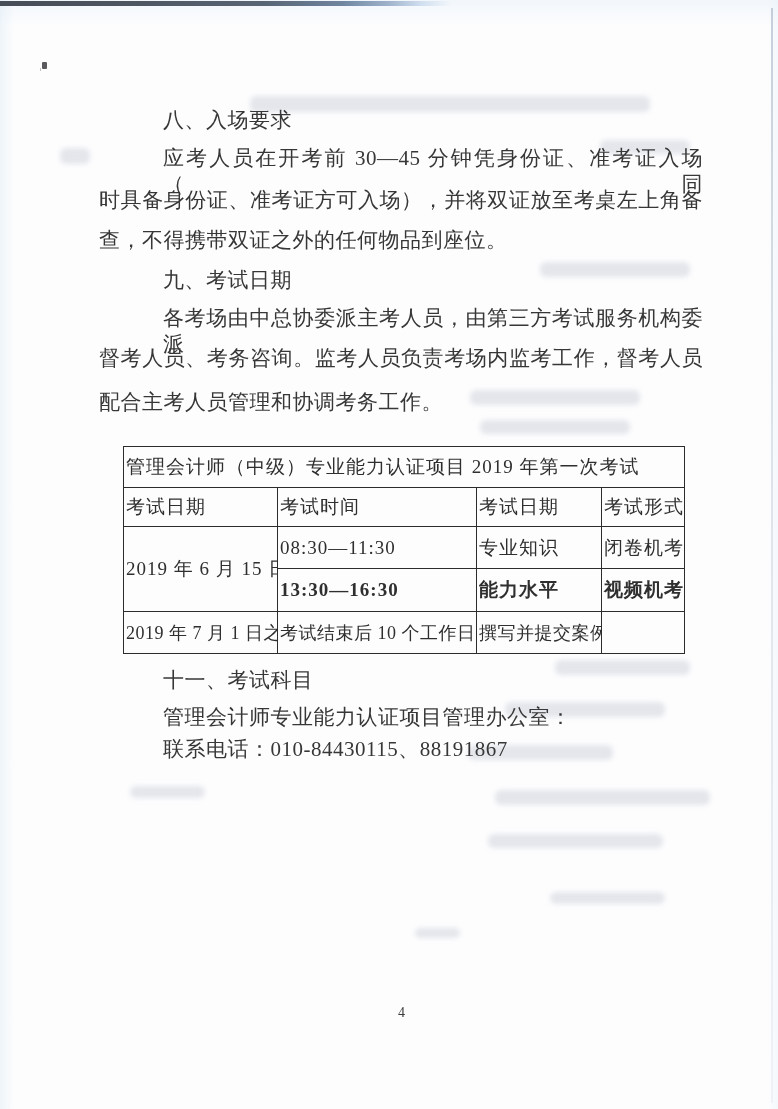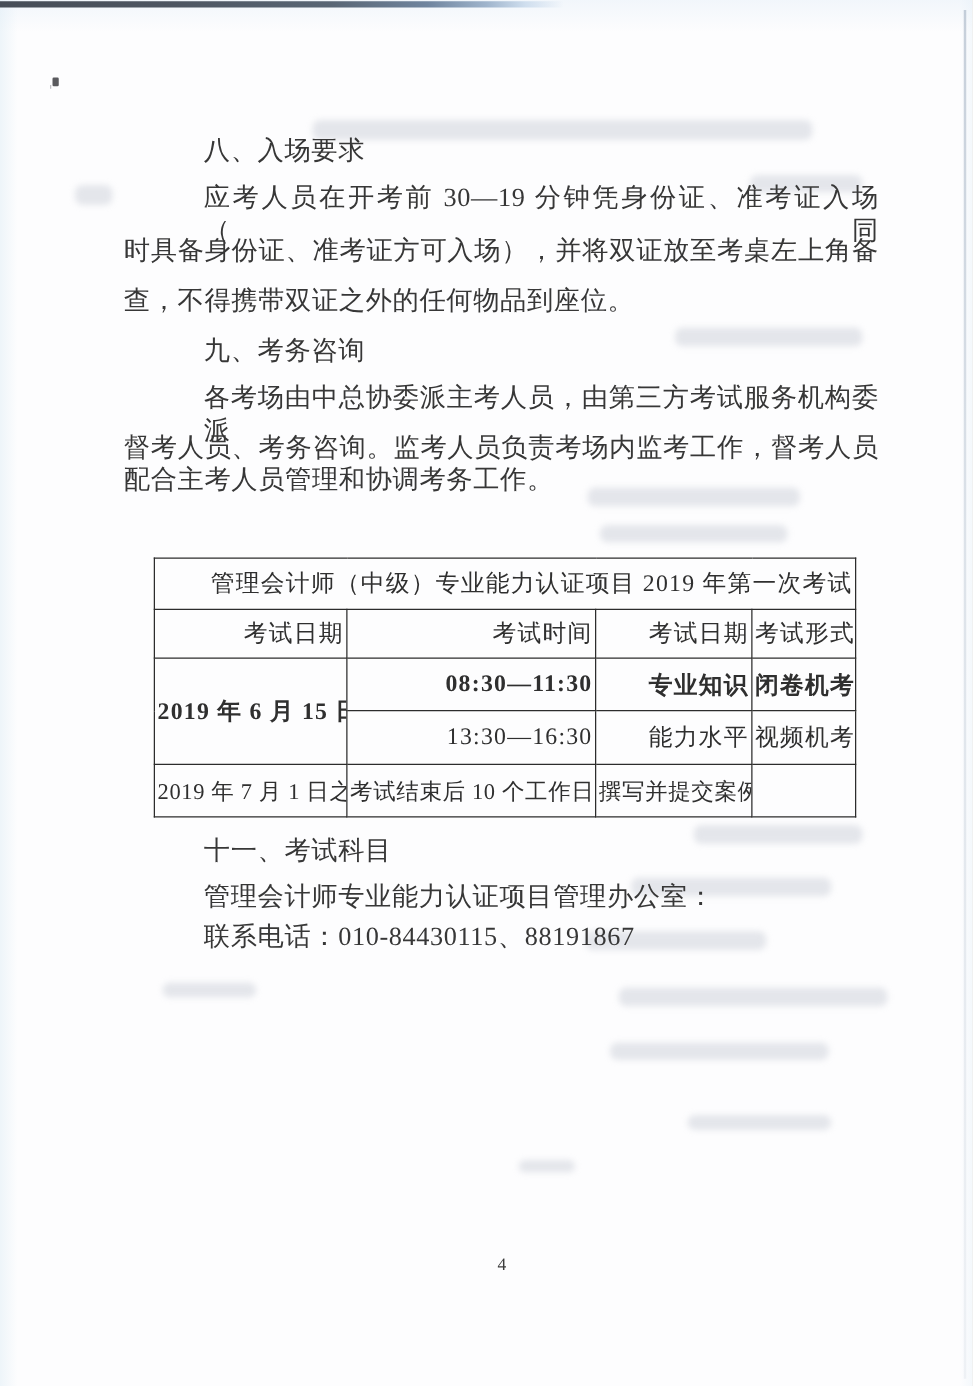--- a/index.html
+++ b/index.html
@@ -64,28 +64,28 @@
   }
   .line.indent { padding-left: 64px; }
   .heading { font-weight: 500; }
   .doc-table {
     position: absolute; left: 123px; top: 446px; width: 561px;
     border-collapse: collapse; table-layout: fixed;
     font-size: 19px; color: #2f2f2f; letter-spacing: 1px;
   }
   .doc-table td {
     border: 1.6px solid #2c2c2c;
-    text-align: right; vertical-align: middle;
+    text-align: left; vertical-align: middle;
     padding: 0 2px;
     white-space: nowrap; overflow: hidden;
   }
   .doc-table .t-title { height: 41px; font-size: 19px; }
   .doc-table .t-head td { height: 39px; }
-  .doc-table .t-r1 td { height: 42px; font-weight: bold; }
-  .doc-table .t-r2 td { height: 43px; }
+  .doc-table .t-r1 td { height: 42px; }
+  .doc-table .t-r2 td { height: 43px; font-weight: bold; }
   .doc-table .t-r3 td { height: 42px; font-size: 18px; letter-spacing: .5px; }
   .page-number {
     position: absolute; left: 398px; top: 1005px;
     font-size: 14px; color: #3c3c3c;
     font-family: "Liberation Serif", "DejaVu Serif", serif;
   }
 </style>
 </head>
 <body>
 
@@ -104,28 +104,28 @@
   <div class="smudge" style="left:555px;top:660px;width:135px;height:15px"></div>
   <div class="smudge" style="left:505px;top:702px;width:160px;height:15px"></div>
   <div class="smudge" style="left:468px;top:745px;width:145px;height:15px"></div>
   <div class="smudge" style="left:495px;top:790px;width:215px;height:15px"></div>
   <div class="smudge" style="left:488px;top:834px;width:175px;height:14px"></div>
   <div class="smudge" style="left:550px;top:892px;width:115px;height:12px"></div>
   <div class="smudge" style="left:130px;top:786px;width:75px;height:12px"></div>
   <div class="smudge" style="left:415px;top:928px;width:45px;height:10px"></div>
 
   <div class="line heading indent" style="top:107px">八、入场要求</div>
-  <div class="line justified indent" style="top:145px">应考人员在开考前 30—19 分钟凭身份证、准考证入场（同</div>
+  <div class="line justified indent" style="top:145px">应考人员在开考前 30—45 分钟凭身份证、准考证入场（同</div>
   <div class="line justified" style="top:187px">时具备身份证、准考证方可入场），并将双证放至考桌左上角备</div>
   <div class="line" style="top:227px">查，不得携带双证之外的任何物品到座位。</div>
 
-  <div class="line heading indent" style="top:267px">九、考务咨询</div>
+  <div class="line heading indent" style="top:267px">九、考试日期</div>
   <div class="line justified indent" style="top:305px">各考场由中总协委派主考人员，由第三方考试服务机构委派</div>
   <div class="line justified" style="top:345px">督考人员、考务咨询。监考人员负责考场内监考工作，督考人员</div>
-  <div class="line" style="top:370px">配合主考人员管理和协调考务工作。</div>
+  <div class="line" style="top:389px">配合主考人员管理和协调考务工作。</div>
 
 
   <table class="doc-table">
     <colgroup>
       <col style="width:154px">
         <col style="width:199px">
         <col style="width:125px">
         <col style="width:83px">
     </colgroup>
     <tbody>

